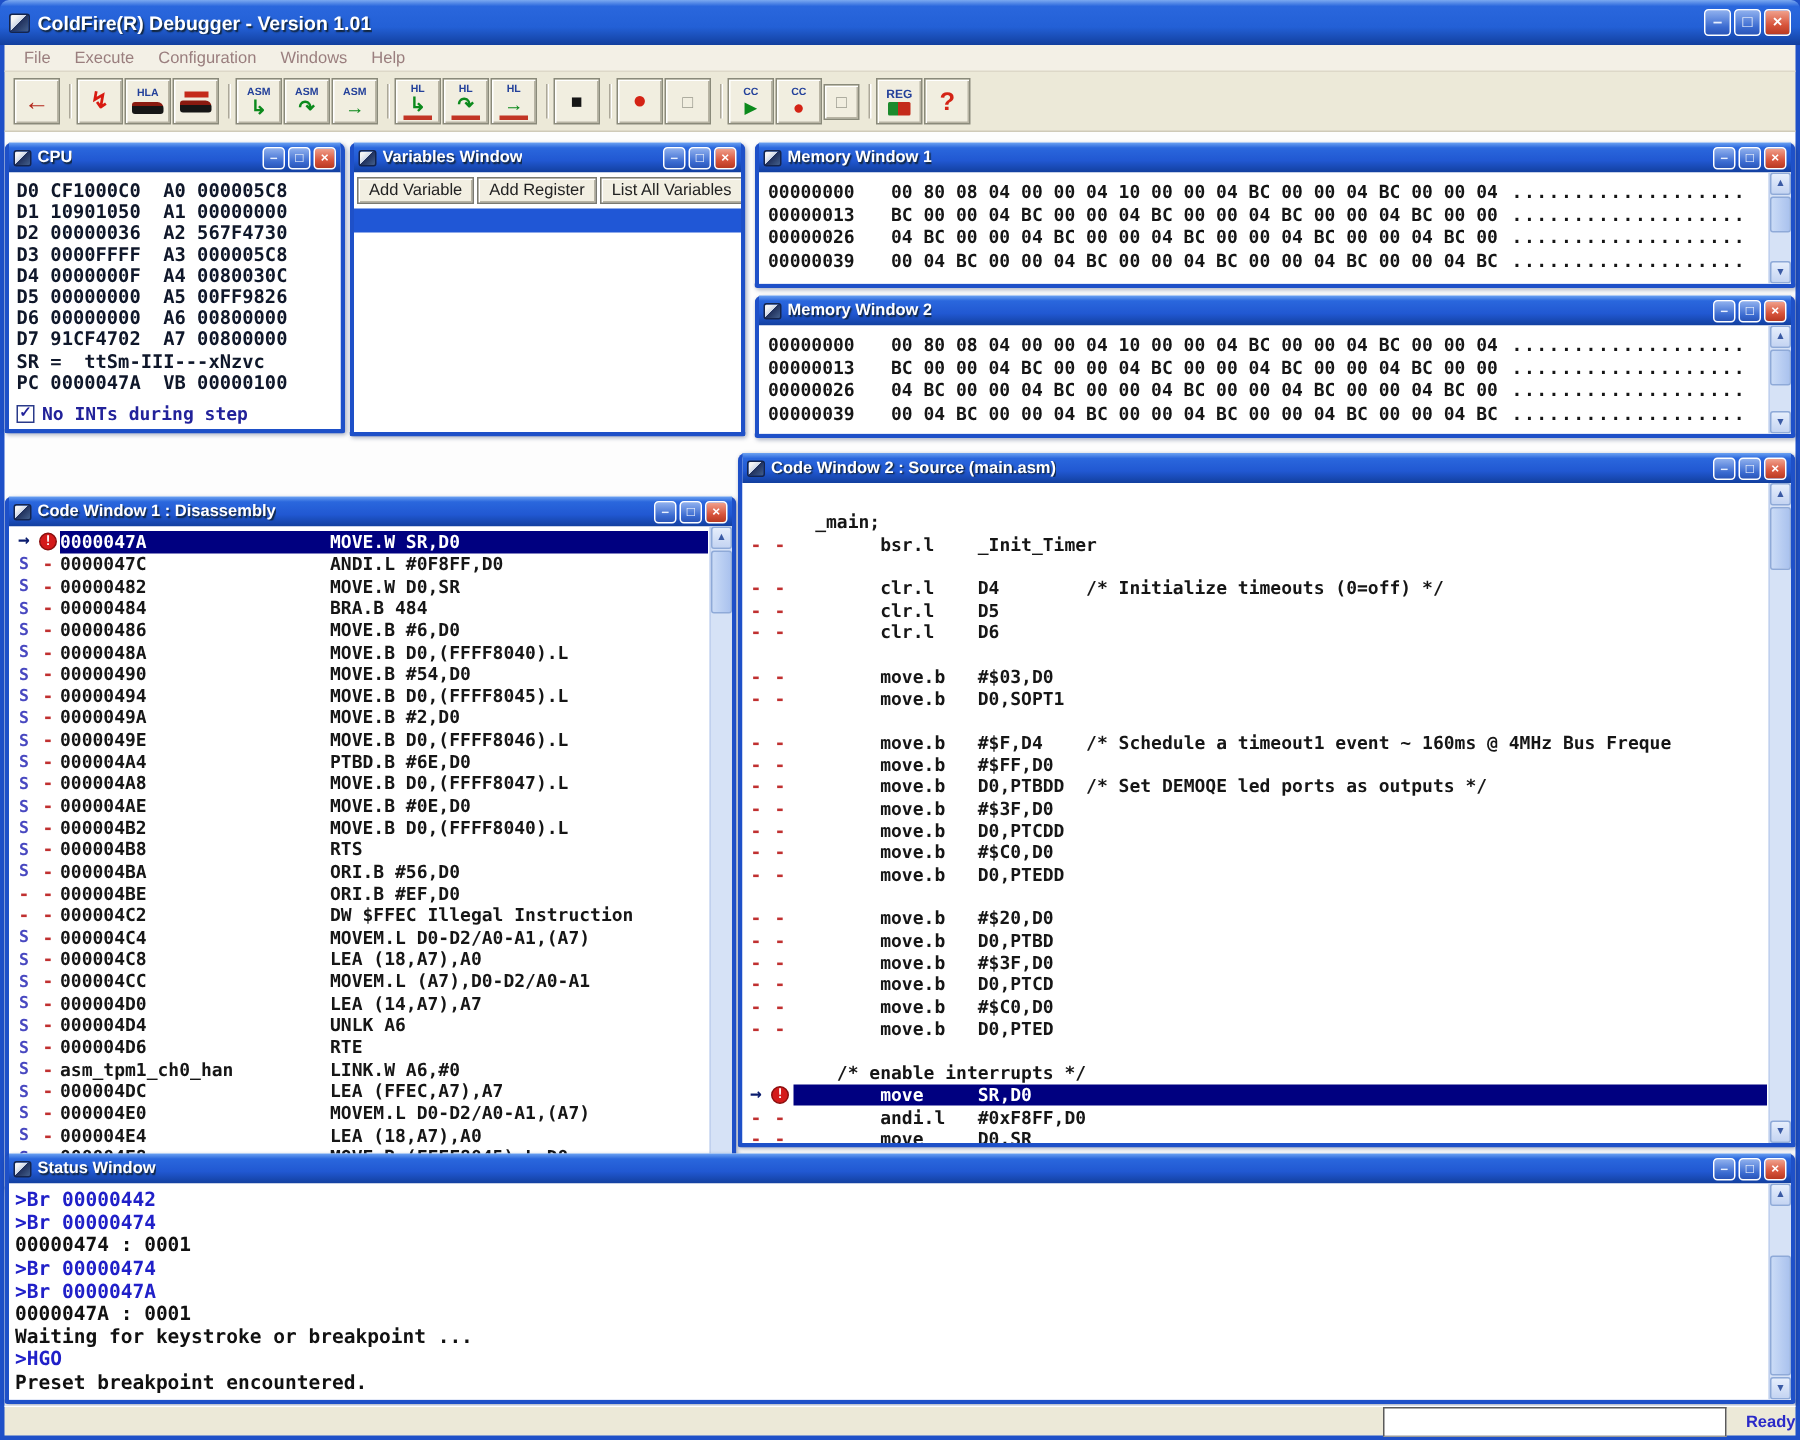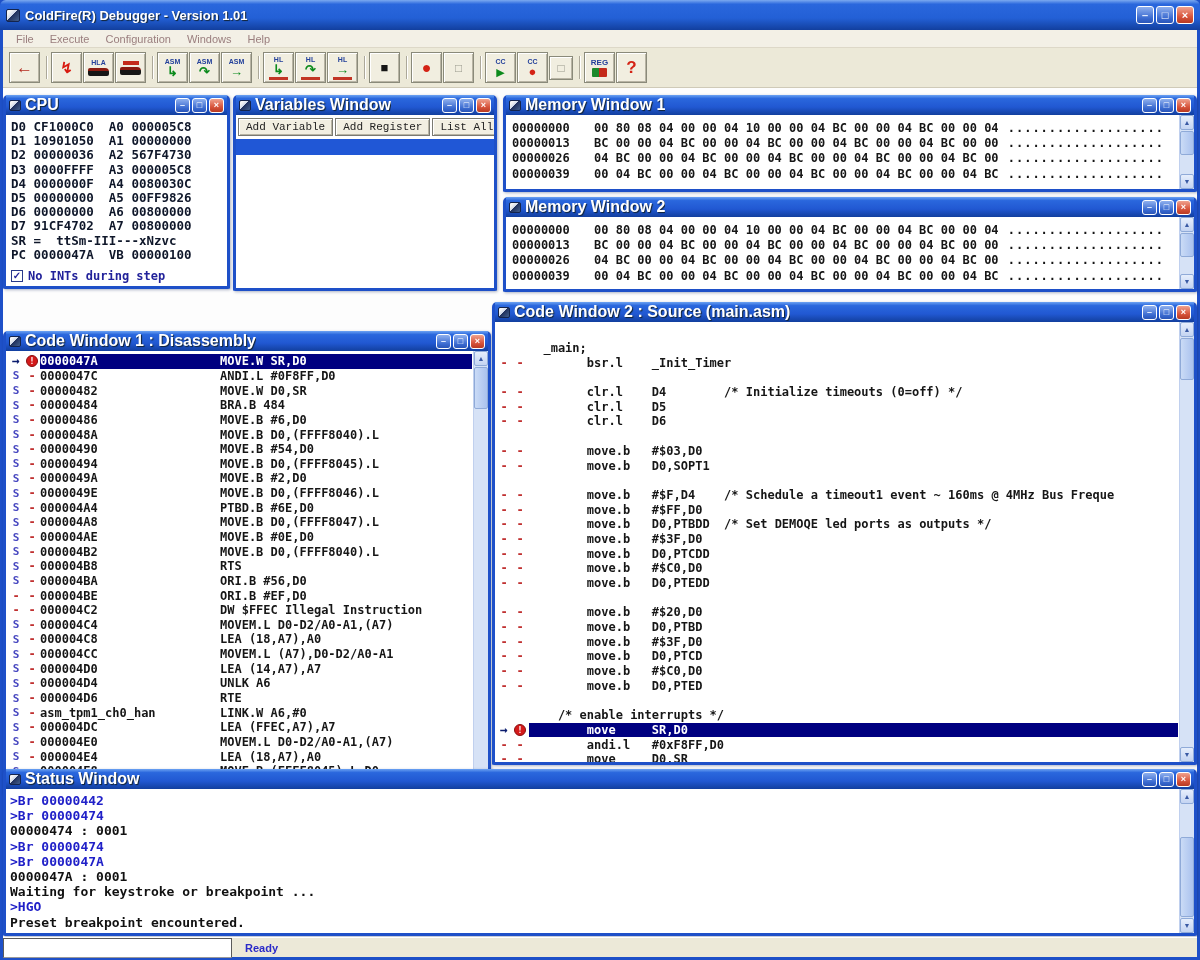--- a/index.html
+++ b/index.html
@@ -51,31 +51,31 @@
   .tb-cc .gl{color:#0c8a1c;font-size:11px;line-height:12px;}
   .tb-cc.stop .gl{color:#d42315;font-size:13px;}
   .tb-reg .t{font-size:8px;}
   .tb-reg::after{content:"";display:block;width:15px;height:9px;margin-top:1px;
     background:linear-gradient(90deg,#1c8a2c 45%,#c42a1a 45%);border-radius:1px;}
   .tb-help .gl{color:#d42315;font-size:17px;font-weight:bold;}
 
   
   .mdi{position:absolute;left:3px;right:3px;top:88px;bottom:23px;background:#fdfdfd;}
   .statusbar{position:absolute;left:3px;right:3px;bottom:3px;height:20px;background:#ece9d8;
-    border-top:1px solid #fff;display:flex;align-items:center;}
+    border-top:1px solid #fff;display:flex;align-items:center;justify-content:flex-end;}
   .cmdpanel{width:229px;height:20px;background:#fff;border:1px solid #5a5a5a;border-bottom-color:#9a9a9a;
     font:bold 12px "DejaVu Sans Mono",monospace;padding:0 3px;outline:none;}
   .ready{margin-left:13px;color:#2a2ac8;font-weight:bold;font-size:11px;}
 
   
   .win{position:absolute;border:3px solid #1e50c8;border-top:0;border-radius:5px 5px 2px 2px;background:#fff;
     box-shadow:1px 1px 3px rgba(20,40,90,.35);}
   .wtitle{height:20px;background:linear-gradient(180deg,#6ca2f2 0%,#2a67dd 18%,#2158d2 60%,#123f9e 100%);
     display:flex;align-items:center;padding:0 3px;}
-  .win .wtext{font-size:16px;}
+  .win .wtext{font-size:11px;}
   .win .wicon{width:12px;height:11px;margin-right:4px;}
   .wbody{position:absolute;left:0;right:0;top:20px;bottom:0;background:#fff;overflow:hidden;}
 
   
   .vsb{position:absolute;right:0;top:0;bottom:0;width:15px;background:#d6e2f6;border-left:1px solid #c0d0ee;
     display:flex;flex-direction:column;}
   .sbtn{flex:0 0 14px;background:linear-gradient(180deg,#e6eefc,#c4d4f2);border:1px solid #8faad8;border-radius:2px;
     color:#3a5aa4;font-size:7px;text-align:center;line-height:13px;}
   .sthumb{flex:0 0 42px;background:linear-gradient(90deg,#cadbf6,#aac2ee);border:1px solid #8faad8;border-radius:2px;margin:1px 0;}
   .sbtn.dn{margin-top:auto;}
@@ -86,21 +86,21 @@
   .cpu-regs{padding:4px 0 0 5px;}
   .creg{height:14.2px;font:bold 12.5px "DejaVu Sans Mono",monospace;color:#0f172a;white-space:pre;}
   .cpu-cb{display:flex;align-items:center;margin:8px 0 0 5px;}
   .cb{width:12px;height:12px;border:1px solid #2a3a8a;background:#fff;display:inline-flex;align-items:center;justify-content:center;}
   .chk{color:#22229a;font-size:10px;font-weight:bold;line-height:10px;}
   .cbl{font:bold 12px "DejaVu Sans Mono",monospace;color:#22229a;margin-left:5px;}
 
   
   .vbtns{display:flex;align-items:stretch;padding:3px 2px 2px 2px;}
   .vbtn{font-size:11px;color:#222;background:#f2efe2;border:1px solid #7a7a72;
-    box-shadow:inset 1px 1px 0 #fff,inset -1px -1px 0 #b8b4a4;padding:2px 7px;margin-right:2px;white-space:nowrap;font-family:Liberation Mono, monospace;}
+    box-shadow:inset 1px 1px 0 #fff,inset -1px -1px 0 #b8b4a4;padding:2px 7px;margin-right:2px;white-space:nowrap;}
   .vsel{height:16px;background:#2057d6;margin-top:1px;}
 
   
   .memrows{padding:5px 16px 0 6px;}
   .mrow{display:flex;height:15.4px;align-items:center;font:bold 12px "DejaVu Sans Mono",monospace;color:#161616;}
   .ma{width:82px;flex:0 0 auto;}
   .mb{white-space:pre;}
   .md{margin-left:auto;padding-right:14px;letter-spacing:1px;}
 
   

